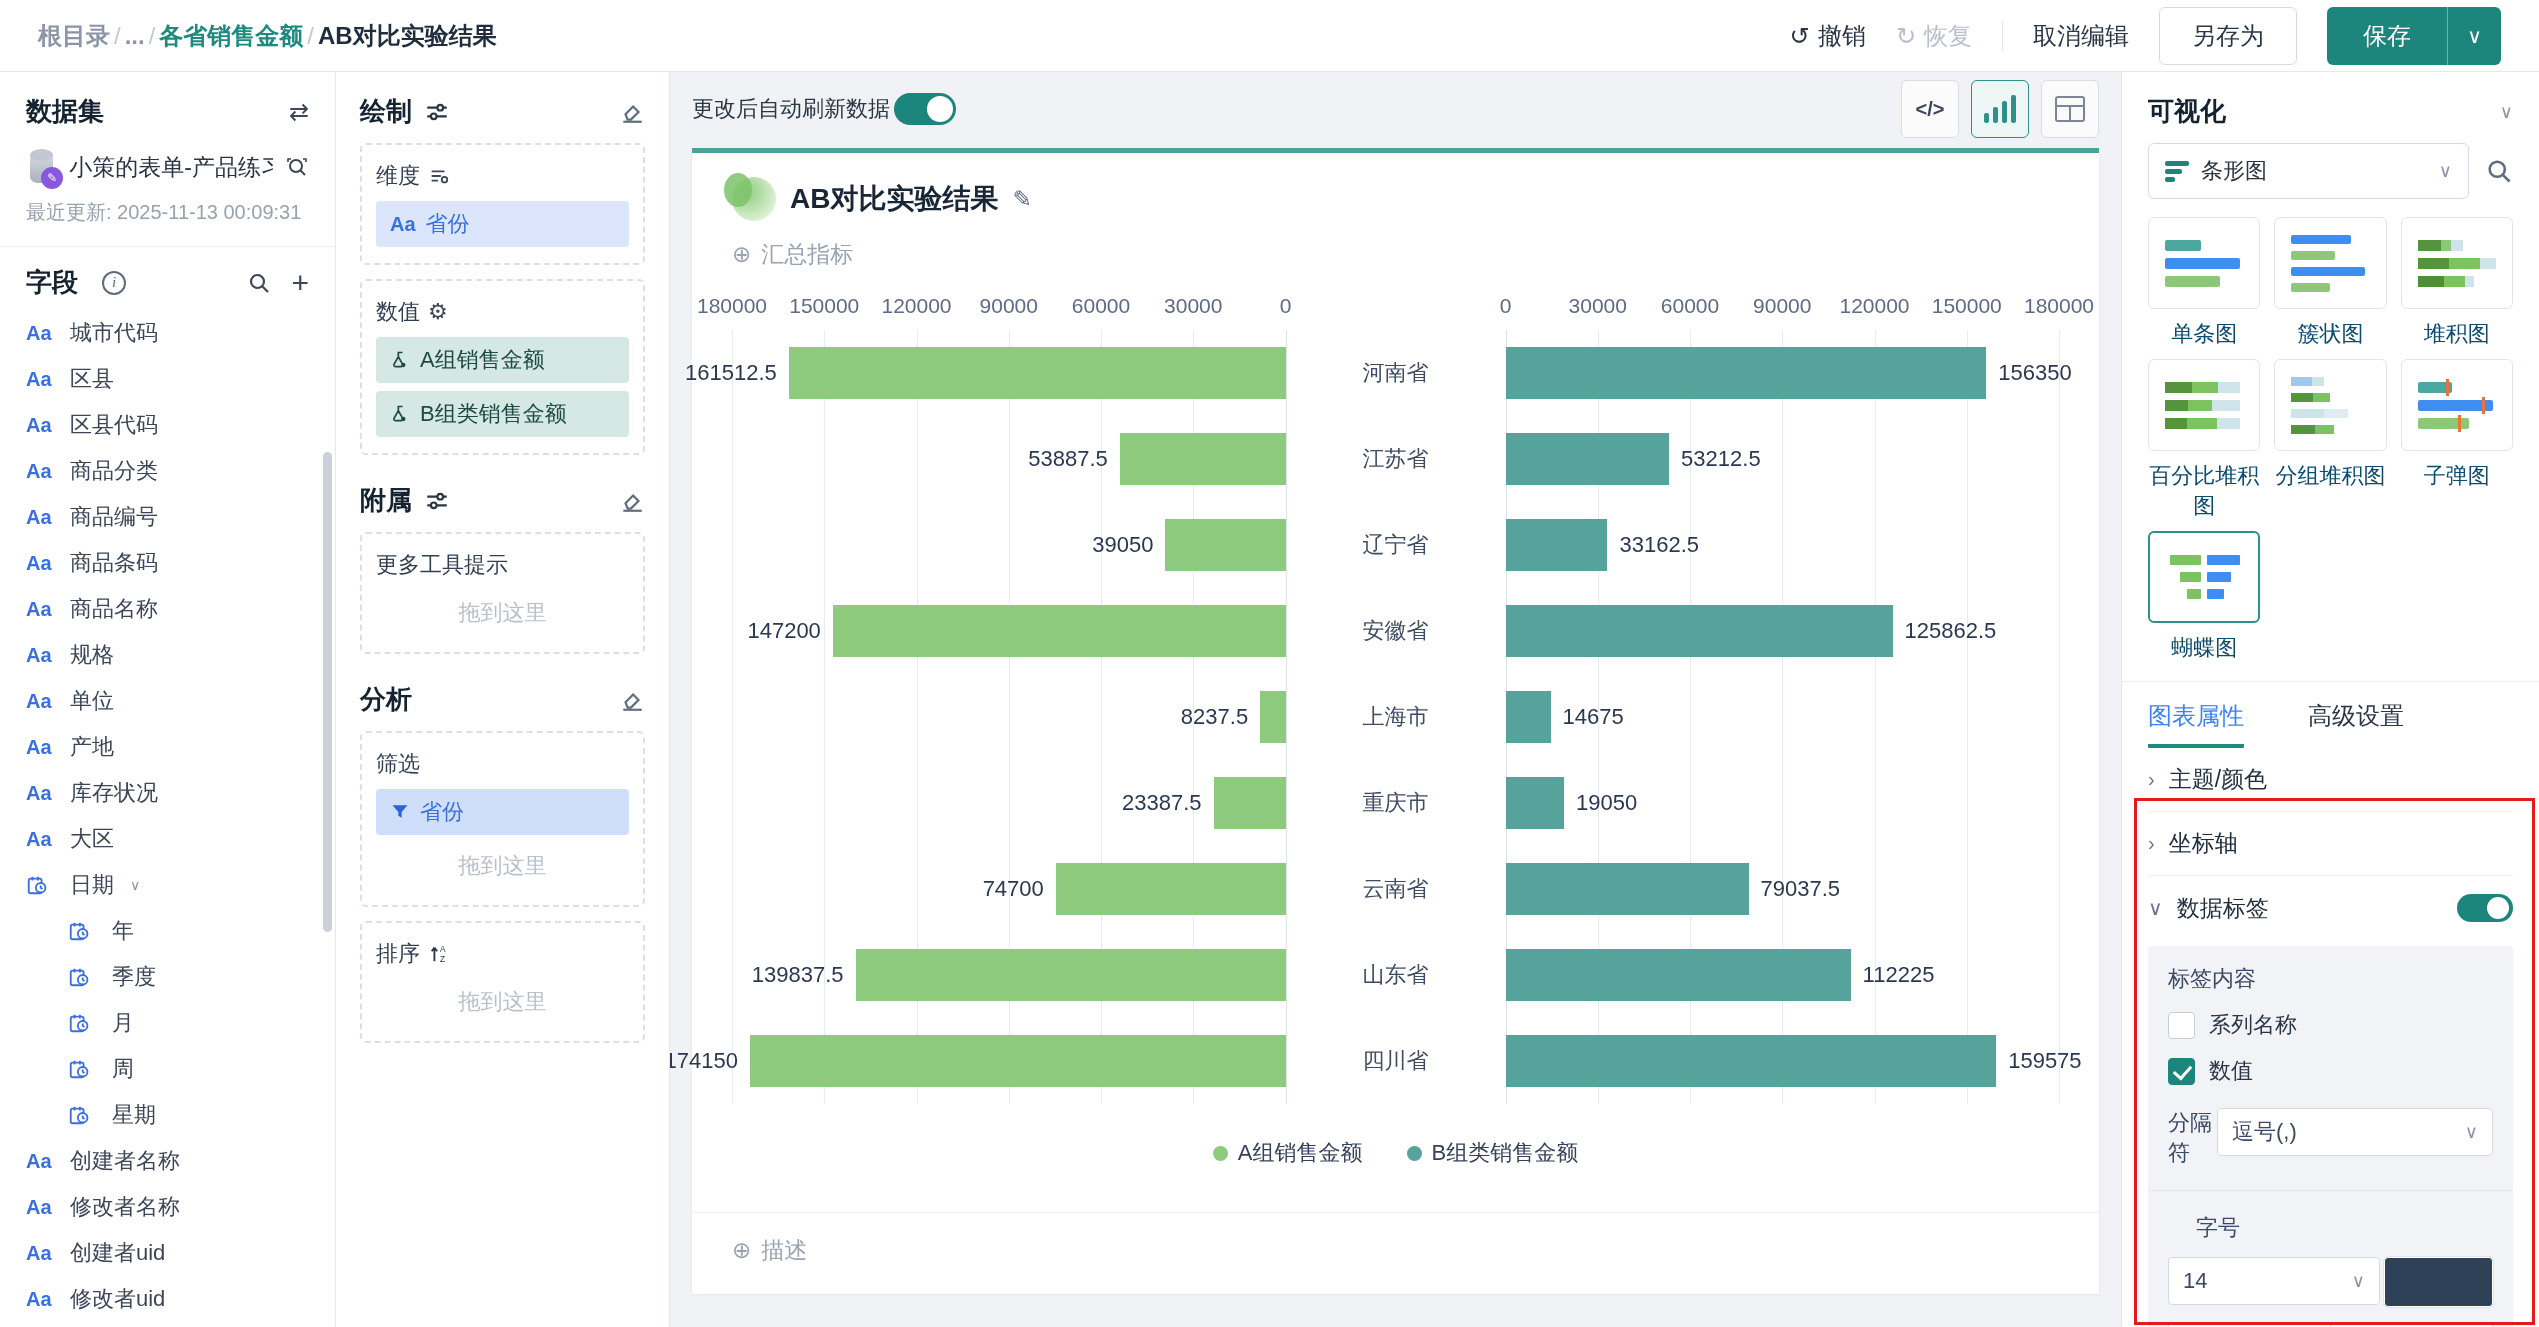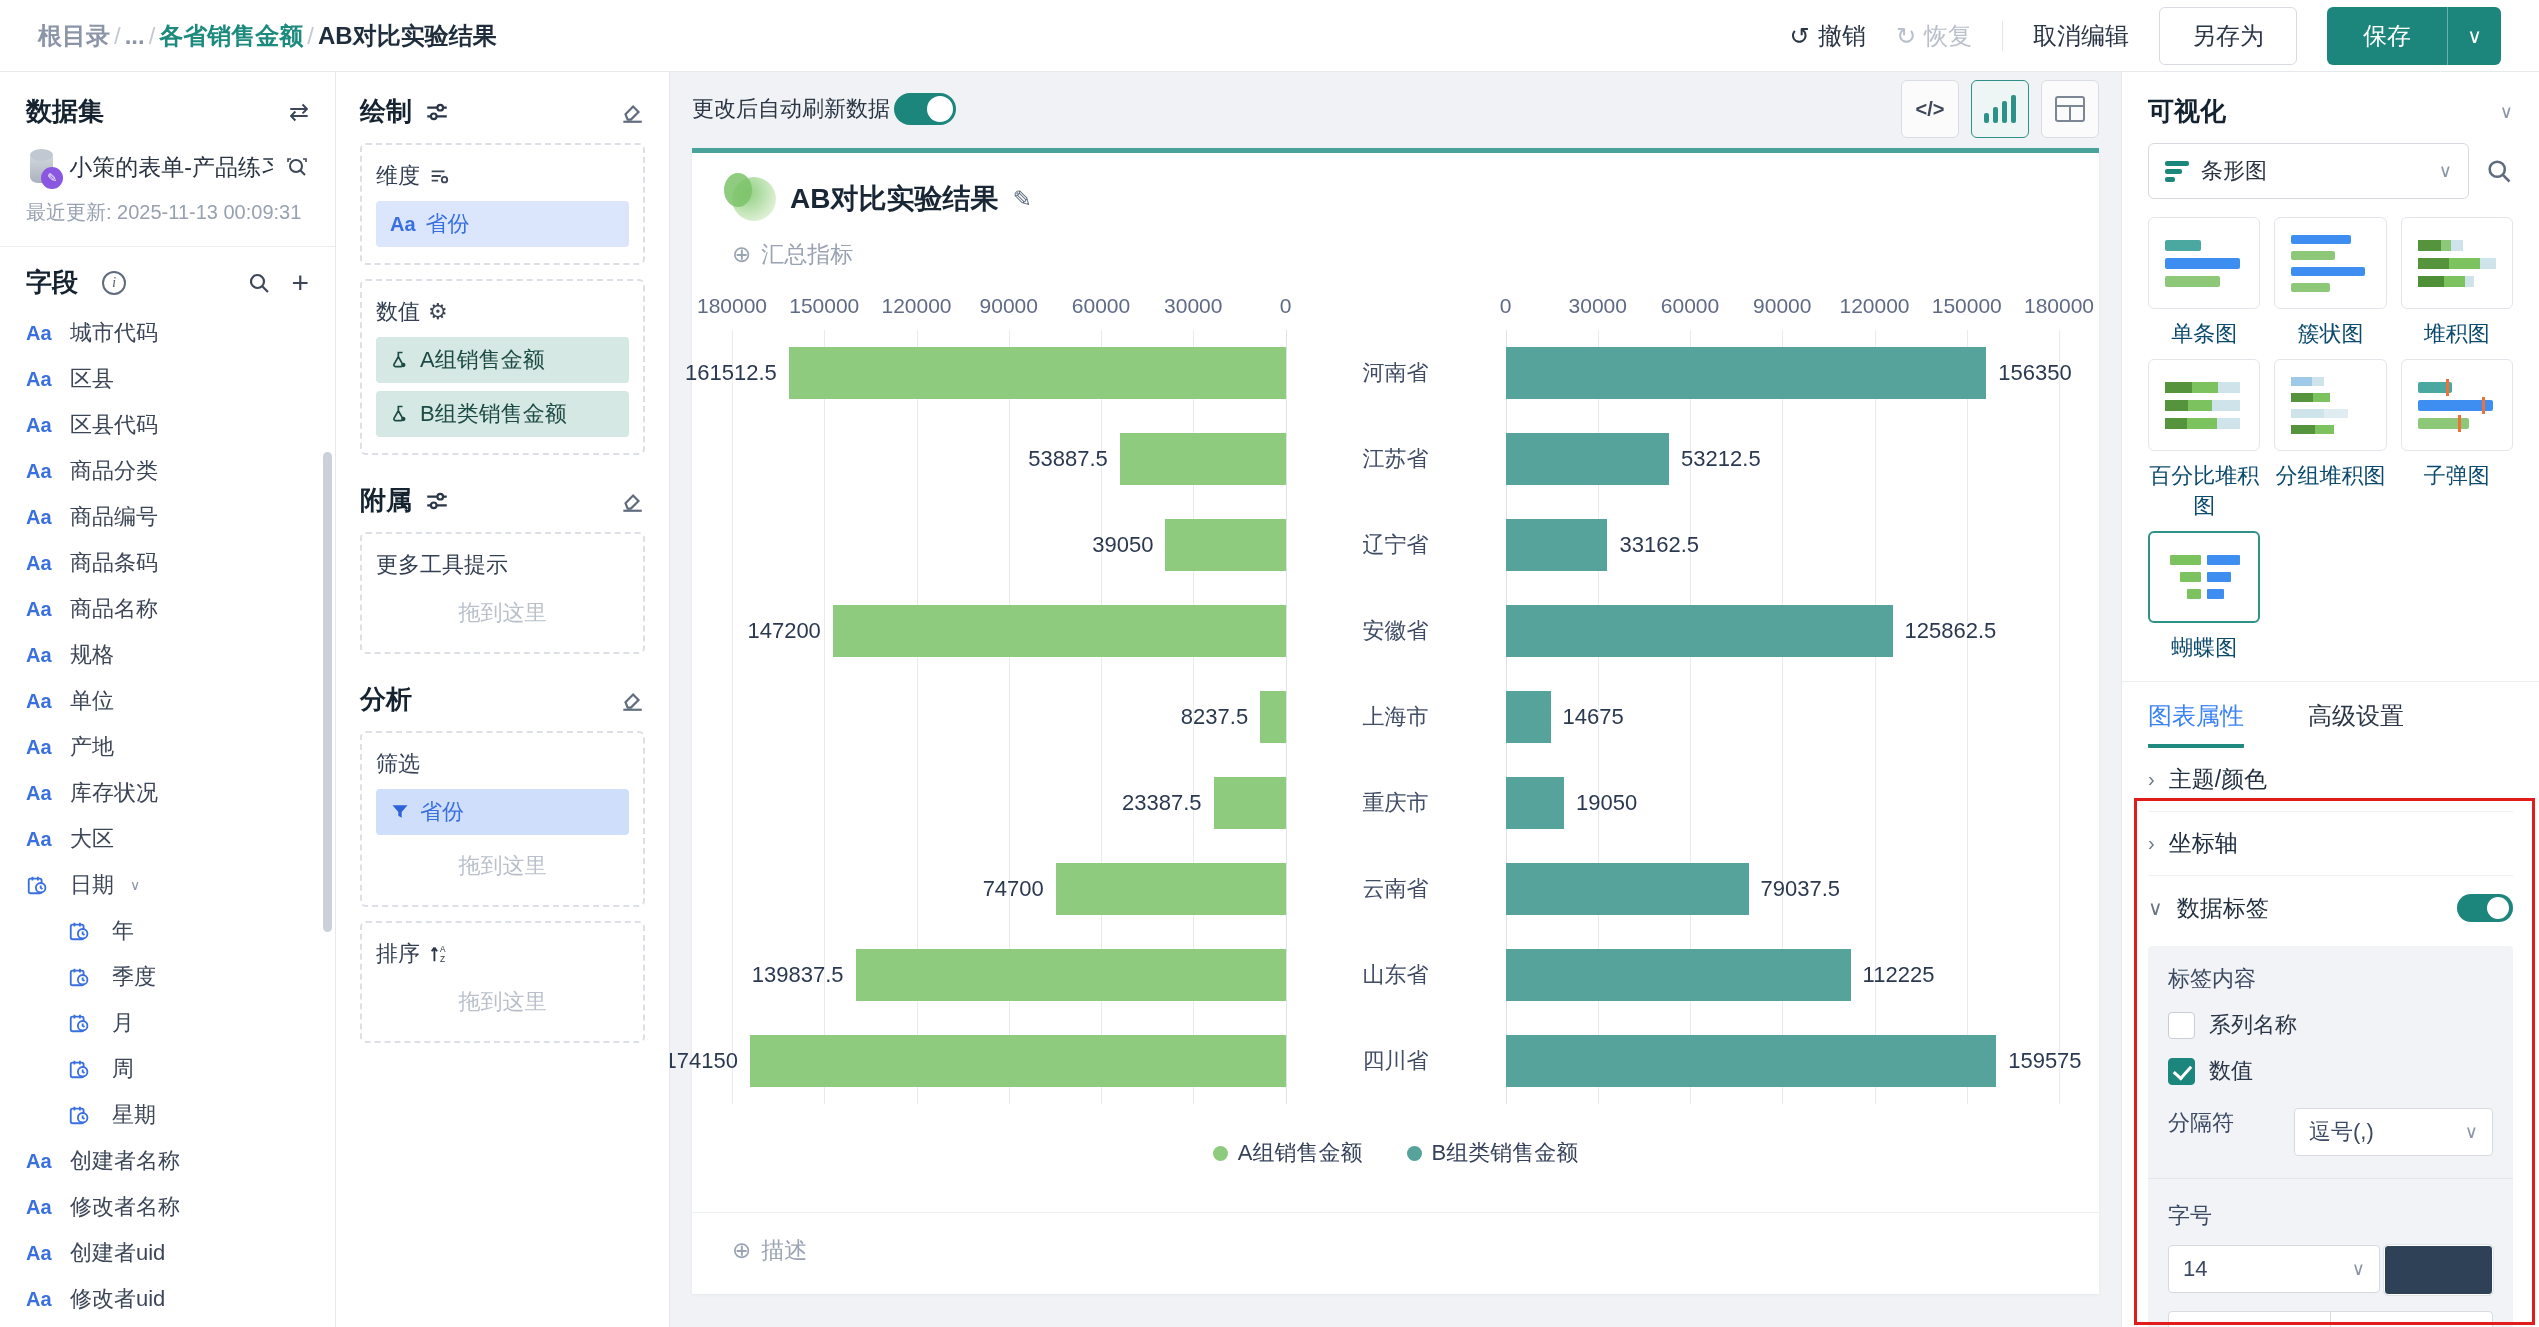--- a/index.html
+++ b/index.html
@@ -141,21 +141,21 @@
   .mini-select { background:#fff; border:1px solid #d6dae0; border-radius:4px; height:48px; display:flex; align-items:center; padding:0 14px; gap:10px; cursor:pointer; }
   .mini-select .select-text { font-size:22px; color:#3c4962; }
   .gp-div { height:1px; background:#e3e6eb; margin:22px -20px 0; }
   .font-row { display:flex; gap:4px; margin-top:14px; }
   .swatch { flex:1; height:50px; border-radius:4px; border:1px solid #fff; outline:1px solid #e1e4e9; }
   .bi-row { display:flex; margin-top:16px; border:1px solid #d8dce2; border-radius:4px; overflow:hidden; background:#fff; }
   .bi-btn { flex:1; height:48px; display:flex; align-items:center; justify-content:center; font-size:24px; color:#2a3545; cursor:pointer; }
   .bi-btn + .bi-btn { border-left:1px solid #d8dce2; }
   .bi-i { font-style:italic; font-family:"Liberation Serif","DejaVu Serif",serif; }
   .red-box { position:absolute; left:12px; right:4px; top:726px; bottom:2px; border:3px solid #e21b1b; pointer-events:none; z-index:6; }
-  .mt18 { margin-top:22px; }
+  .mt18 { margin-top:22px;margin-left:28px; }
   .info-circ { width:24px; height:24px; border:2px solid #5f6b7e; border-radius:50%; color:#5f6b7e; font-size:15px; display:flex; align-items:center; justify-content:center; font-style:italic; font-family:"Liberation Serif",serif; }
 </style>
 </head>
 <body>
 
 <div class="topbar">
   <div class="crumbs">
     <span class="crumb-dim">根目录</span>
     <span class="crumb-sep">/</span>
     <span class="crumb-dim">...</span>
@@ -844,21 +844,21 @@
         <span class="chkbox"></span>
         <span>系列名称</span>
       </div>
       <div class="chk-row">
         <span class="chkbox checked"></span>
         <span>数值</span>
       </div>
       <div class="sep-row">
         <span class="gp-label">分隔符</span>
         <span style="margin-left:auto;">
-          <span class="mini-select" style="width:199px;">
+          <span class="mini-select" style="width:276px;">
             <span class="select-text">逗号(,)</span>
             <span class="chev" style="margin-left:auto;">∨</span>
           </span>
         </span>
       </div>
       <div class="gp-div"></div>
       <div class="gp-label mt18">字号</div>
       <div class="font-row">
         <span class="mini-select" style="width:212px;">
           <span class="select-text">14</span>

